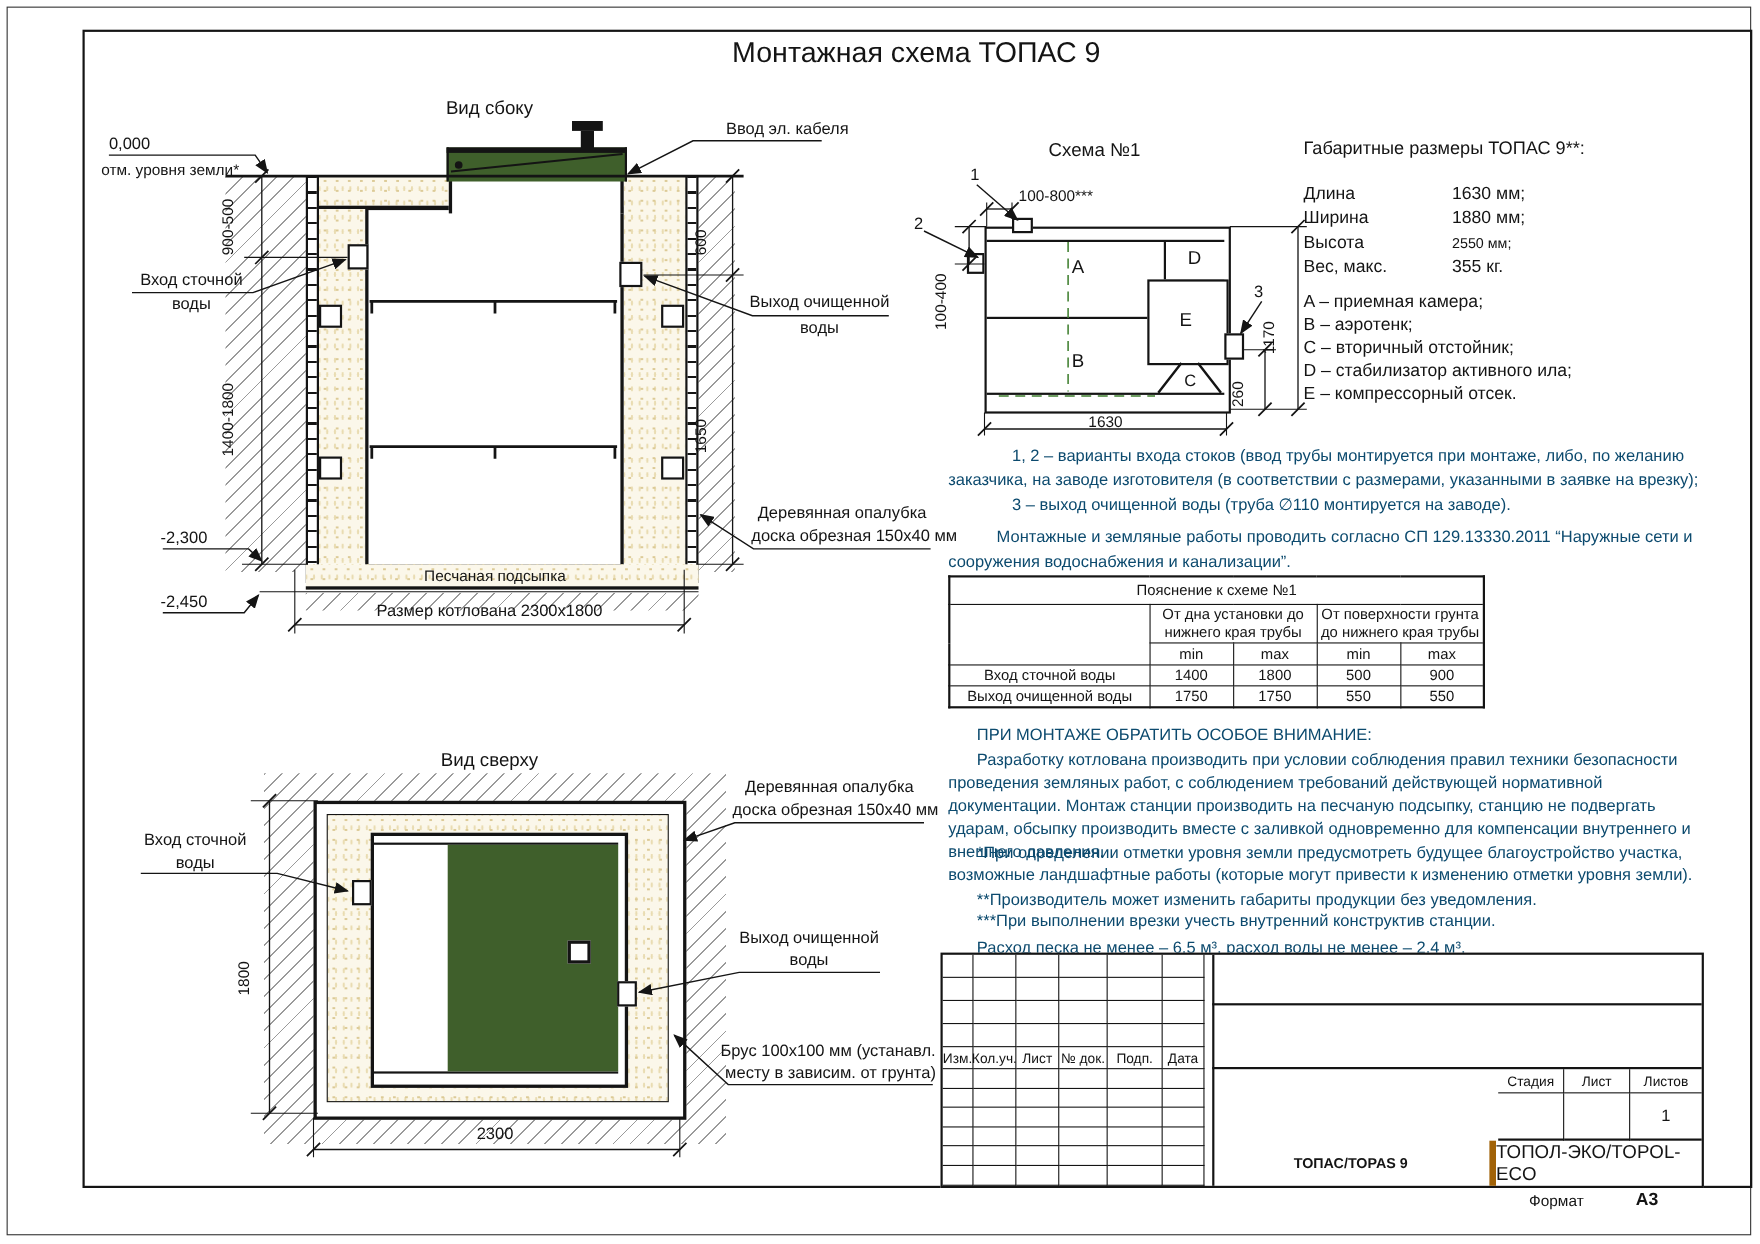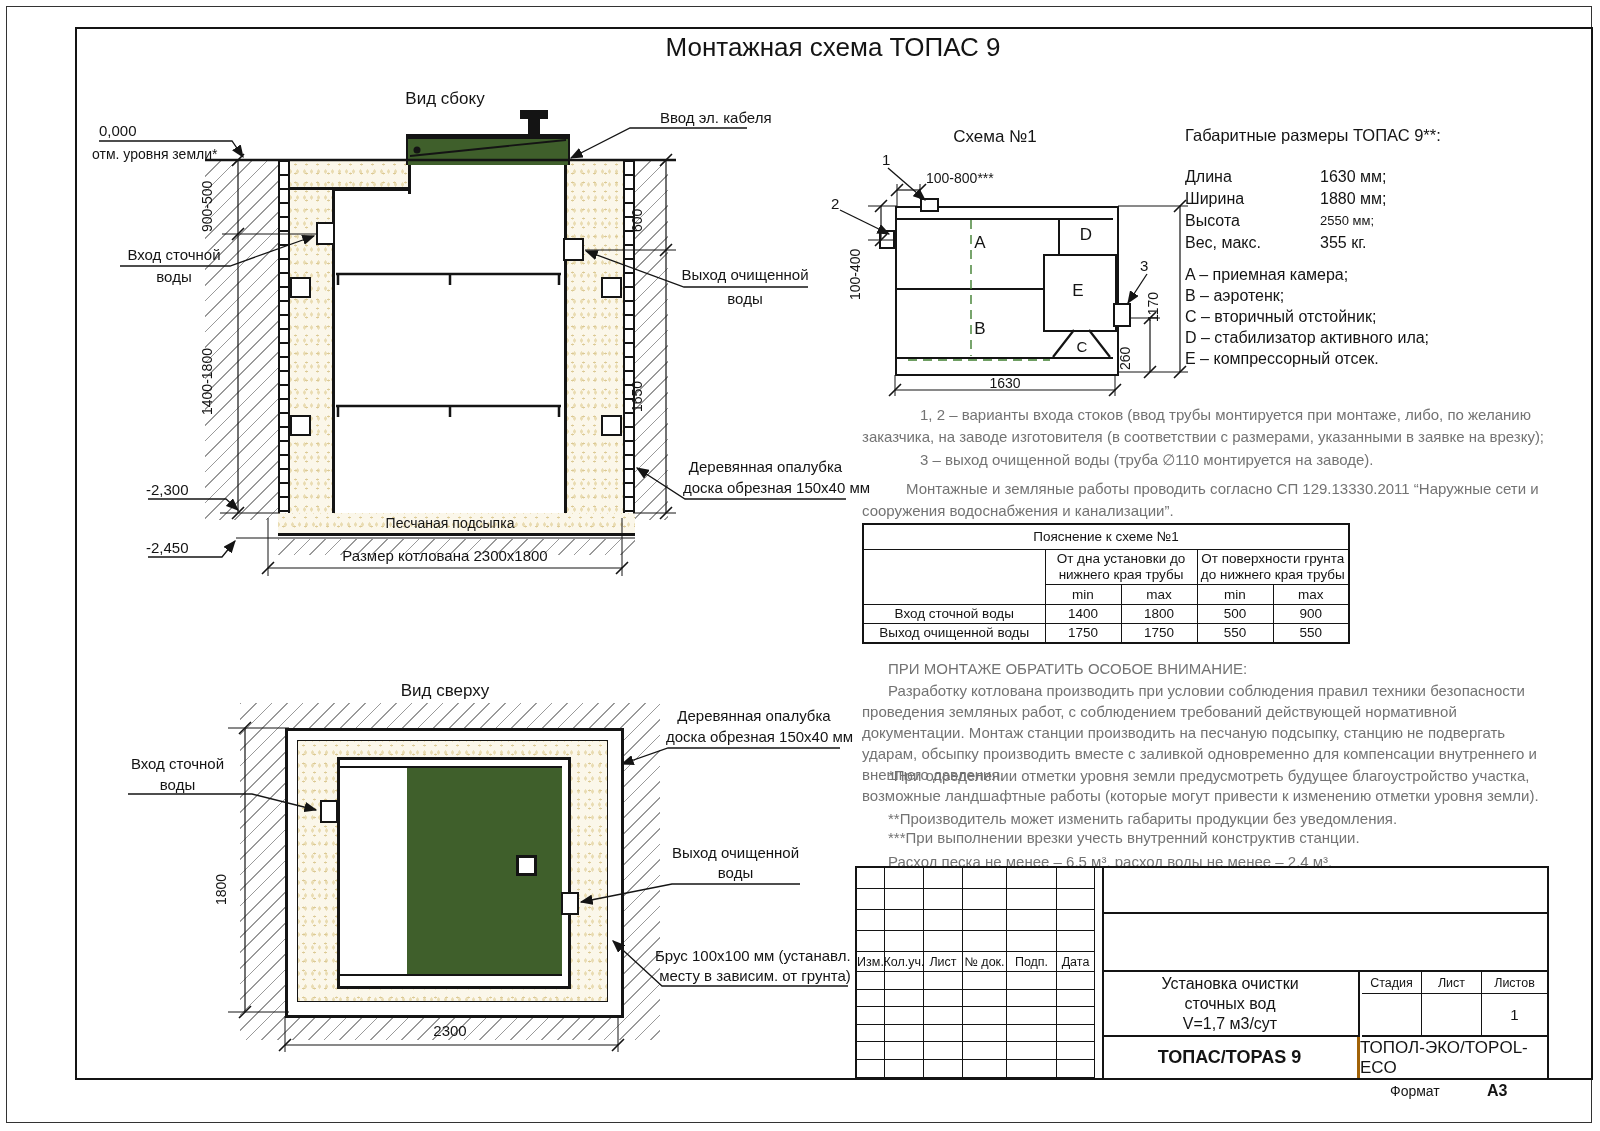--- a/index.html
+++ b/index.html
@@ -27,21 +27,21 @@
         font-size:13.5px;line-height:16px;padding:1px 2px;}
   table.ptable{border:2.5px solid #141414;}
   td.tt{font-size:15px;border-bottom:2.5px solid #141414;}
   td.dv{font-size:14px;}
   
   .stamp{position:absolute;border:2.5px solid #141414;background:#fff;}
   .sgrid{display:grid;grid-template-columns:28px 39px 39px 44px 50px 38px;}
   .scell{border-right:1.5px solid #141414;border-bottom:1.5px solid #141414;}
   .shead{font-size:12.5px;display:flex;align-items:center;justify-content:center;}
   .stcell{position:absolute;border-color:#141414;box-sizing:border-box;}
-  .para{position:absolute;font-size:15px;line-height:21.5px;color:#737373;}
+  .para{position:absolute;font-size:15px;line-height:21.5px;color:#0c4a6e;}
 </style>
 </head>
 <body>
 
 <div id="page">
 
   <div class="abs" style="left:6px;top:6px;width:1584px;height:1115px;border:1.5px solid #333;"></div>
   <div class="abs" style="left:75px;top:27px;width:1514px;height:1049px;border:2.5px solid #141414;"></div>
 
   <div class="lbl c" style="left:583px;top:32px;width:500px;font-size:26px;line-height:30px;">Монтажная схема ТОПАС 9</div>
@@ -278,32 +278,27 @@
           <div class="scell"></div>
           <div class="scell"></div>
           <div class="scell"></div>
           <div class="scell"></div>
           <div class="scell"></div>
           <div class="scell"></div>
         </div>
     </div>
     <div class="stcell" style="left:245px;top:0;width:445px;height:46px;border-bottom:2px solid #141414;"></div>
     <div class="stcell" style="left:245px;top:46px;width:445px;height:58px;border-bottom:2px solid #141414;"></div>
-    <div class="stcell" style="left:245px;top:104px;width:258px;height:65px;border-right:2px solid #141414;border-bottom:2px solid #141414;text-align:center;font-size:16px;line-height:20px;padding-top:2px;">
-      <div>Установка очистки</div>
-      <div>сточных вод</div>
-      <div>V=1,7 м3/сут</div>
-    </div>
     <div class="stcell shead" style="left:505px;top:104px;width:60px;height:22px;border-right:1.5px solid #141414;border-bottom:1.5px solid #141414;">Стадия</div>
     <div class="stcell shead" style="left:565px;top:104px;width:60px;height:22px;border-right:1.5px solid #141414;border-bottom:1.5px solid #141414;">Лист</div>
     <div class="stcell shead" style="left:625px;top:104px;width:65px;height:22px;border-bottom:1.5px solid #141414;">Листов</div>
     <div class="stcell" style="left:505px;top:126px;width:60px;height:43px;border-right:1.5px solid #141414;border-bottom:2px solid #141414;"></div>
     <div class="stcell" style="left:565px;top:126px;width:60px;height:43px;border-right:1.5px solid #141414;border-bottom:2px solid #141414;"></div>
     <div class="stcell shead" style="left:625px;top:126px;width:65px;height:43px;font-size:15px;border-bottom:2px solid #141414;">1</div>
-    <div class="stcell shead" style="left:245px;top:169px;width:258px;height:41px;border-right:3px solid #a16207;font-size:18px;font-weight:600;">ТОПАС/TOPAS 9</div>
+    <div class="stcell shead" style="left:245px;top:169px;width:258px;height:41px;border-right:6px solid #a16207;font-size:13px;font-weight:600;">ТОПАС/TOPAS 9</div>
     <div class="stcell shead" style="left:503px;top:169px;width:187px;height:41px;font-size:17px;">ТОПОЛ-ЭКО/TOPOL-ECO</div>
   </div>
 
   <div class="lbl" style="left:1390px;top:1082px;font-size:14px;">Формат</div>
   <div class="lbl" style="left:1487px;top:1082px;font-size:16px;font-weight:bold;">А3</div>
 
   <svg class="overlay" width="1600" height="1131" viewBox="0 0 1600 1131">
     <defs>
       <marker id="arr" markerWidth="10" markerHeight="8" refX="9" refY="4" orient="auto">
         <path d="M0,0 L10,4 L0,8 z" fill="#141414"></path>

